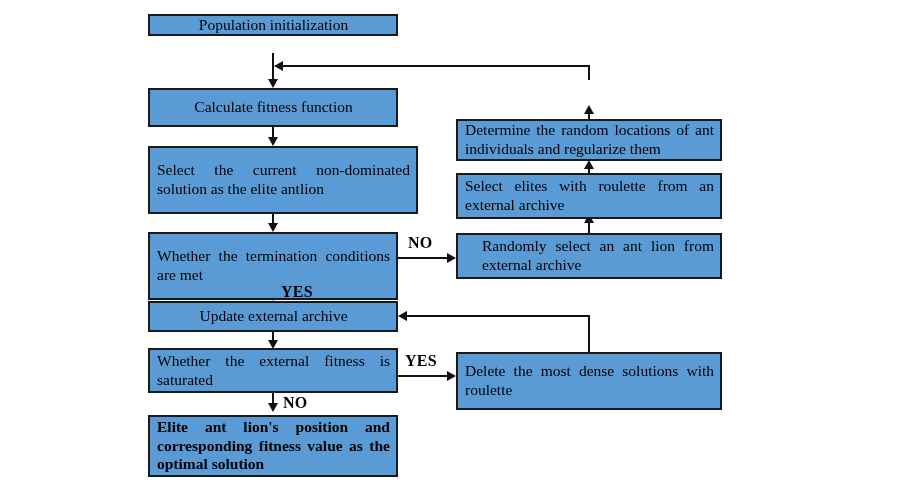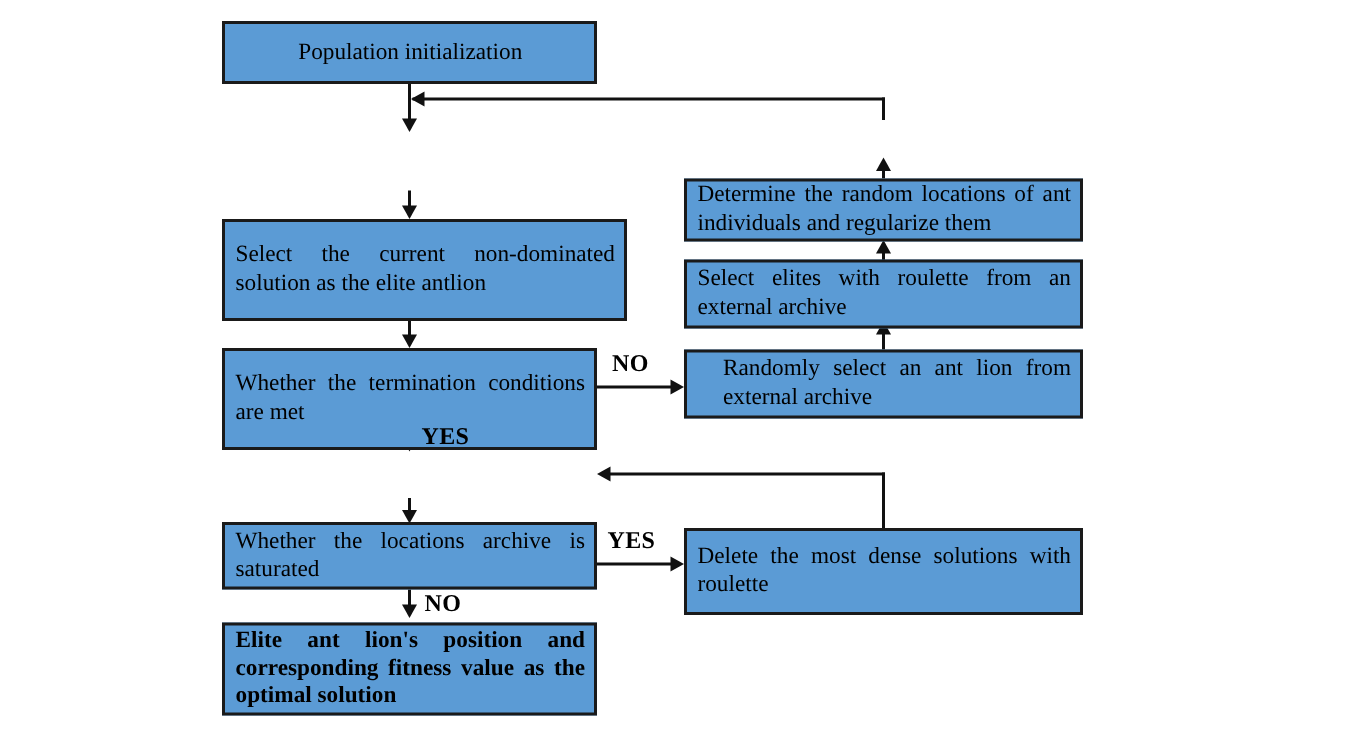--- a/index.html
+++ b/index.html
@@ -78,36 +78,42 @@
     border-top: 5.5px solid transparent;
     border-bottom: 5.5px solid transparent;
     border-right: 9px solid #111111;
   }
 </style>
 </head>
 <body>
 
 <div id="canvas">
 
-  <div class="node center" style="left:148px; top:14px; width:250px; height:42px;">
+  <div class="node center" style="left:148px; top:14px; width:250px; height:22px;">
     <span class="txt">Population initialization</span>
   </div>
 
+  <div class="node center" style="left:148px; top:88px; width:250px; height:39px;">
+    <span class="txt">Calculate fitness function</span>
+  </div>
 
   <div class="node justify" style="left:148px; top:146px; width:270px; height:68px;">
     <span class="txt">Select the current non-dominated solution as the elite antlion</span>
   </div>
 
   <div class="node justify" style="left:148px; top:232px; width:250px; height:68px;">
     <span class="txt">Whether the termination conditions are met</span>
   </div>
 
+  <div class="node center" style="left:148px; top:301px; width:250px; height:31px;">
+    <span class="txt">Update external archive</span>
+  </div>
 
   <div class="node justify" style="left:148px; top:348px; width:250px; height:45px;">
-    <span class="txt">Whether the locations archive is saturated</span>
+    <span class="txt">Whether the external fitness is saturated</span>
   </div>
 
   <div class="node justify" style="left:148px; top:415px; width:250px; height:62px;font-weight:bold;">
     <span class="txt">Elite ant lion's position and corresponding fitness value as the optimal solution</span>
   </div>
 
 
   <div class="node justify" style="left:456px; top:119px; width:266px; height:42px;">
     <span class="txt">Determine the random locations of ant individuals and regularize them</span>
   </div>

